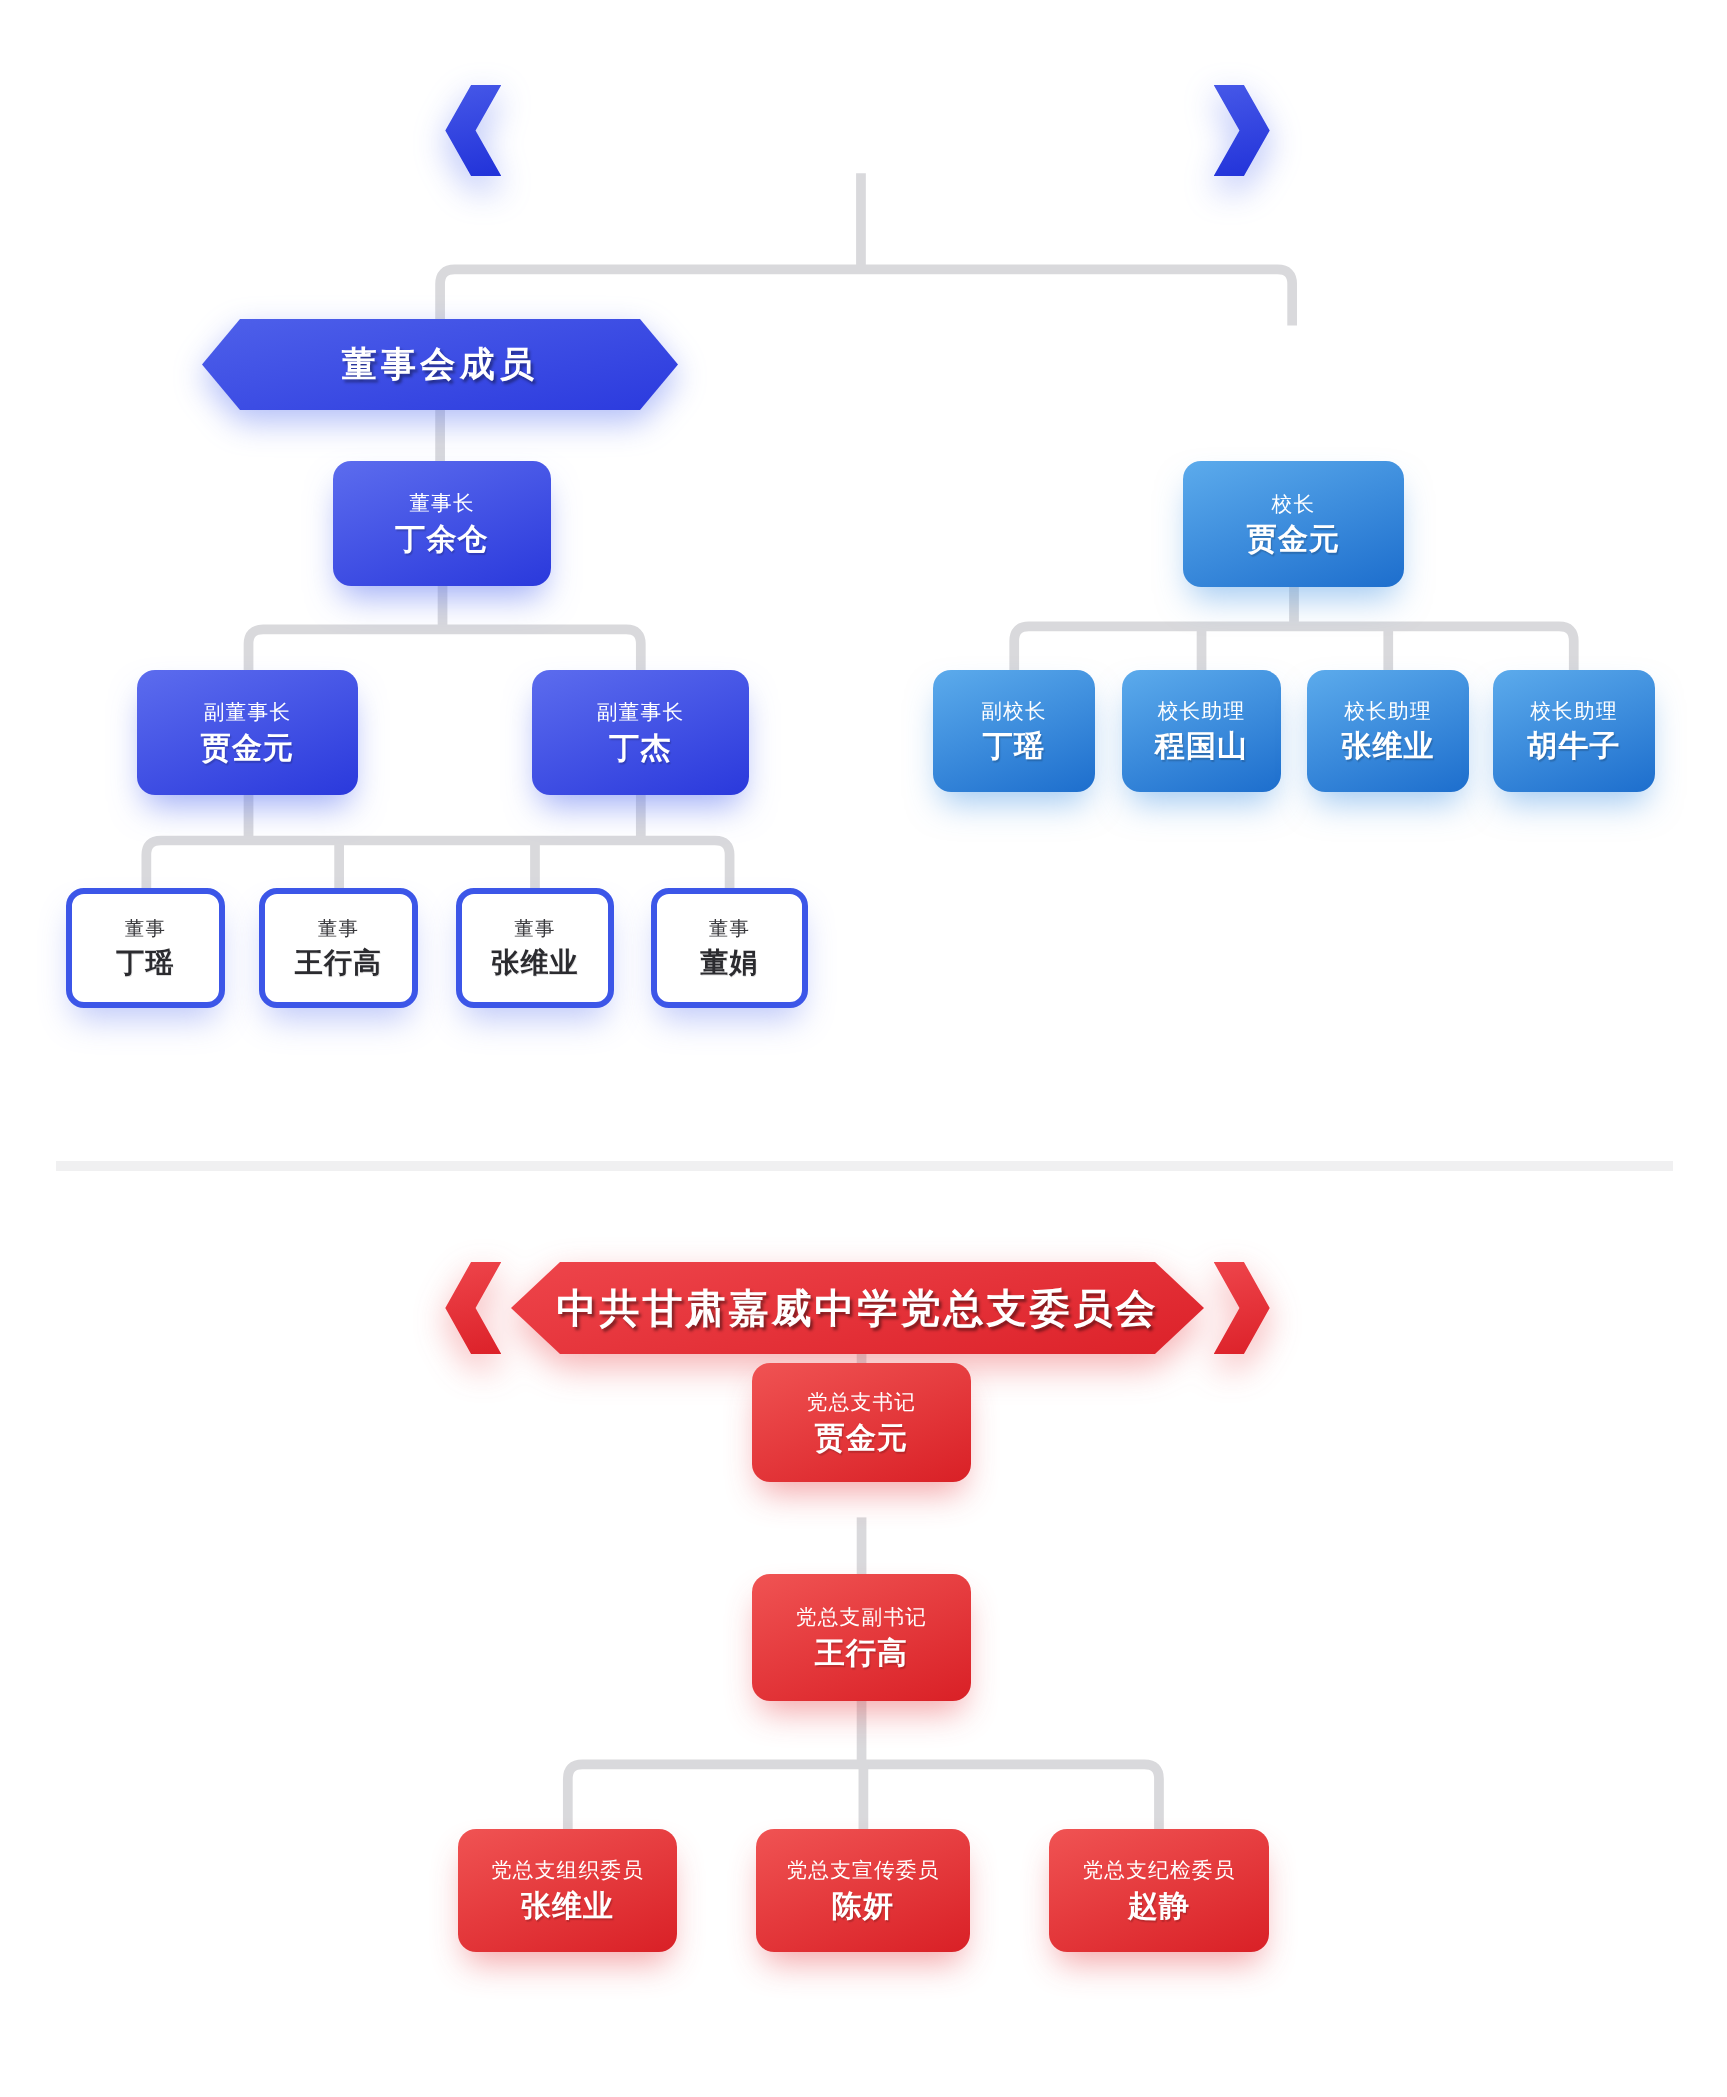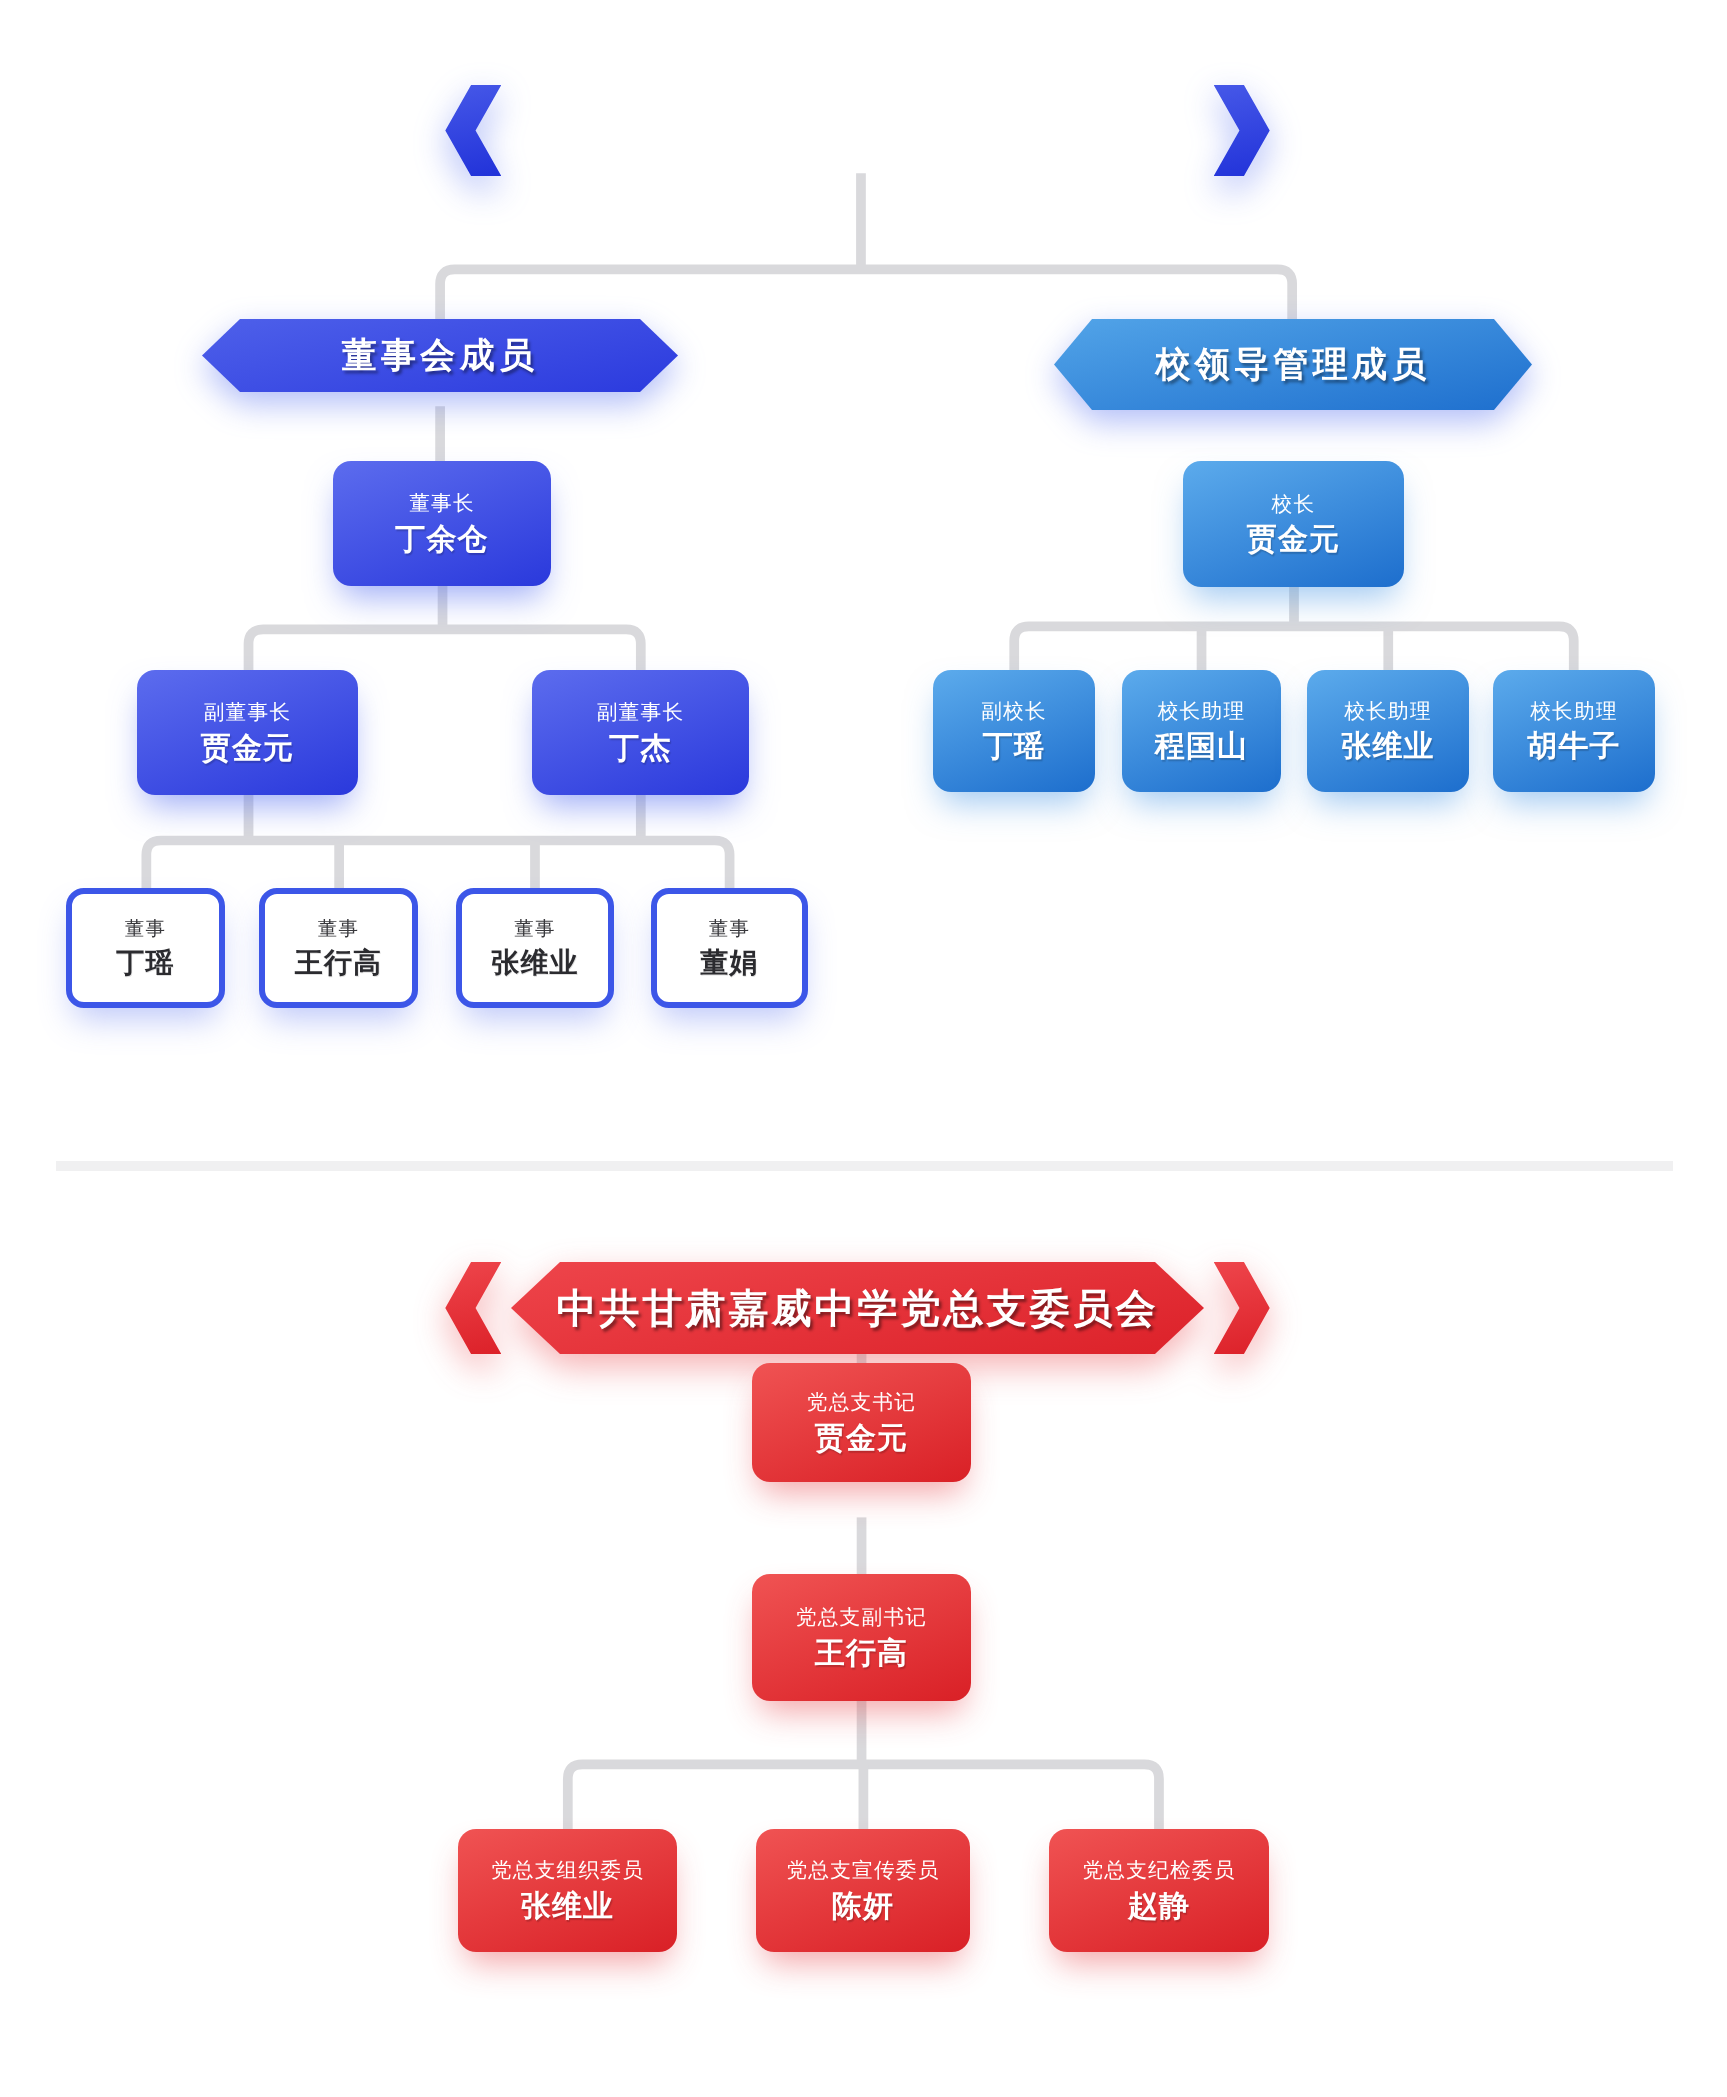--- a/index.html
+++ b/index.html
@@ -88,27 +88,24 @@
     <path d="M1416 2788 V2901"></path>
     <path d="M933 3015 V2925 Q933 2901 957 2901 H1881 Q1905 2901 1905 2925 V3015"></path>
     <path d="M1419 2901 V3015"></path>
   </svg>
 
   <div class="banner blue" style="left:438px;top:85px;width:839px;height:91px">
     <span class="chev left grad-banner-blue"></span>
     <span class="chev right grad-banner-blue"></span>
   </div>
 
-  <div class="hexwrap" style="left:202px;top:319px;width:476px;height:73px">
+  <div class="hexwrap" style="left:202px;top:319px;width:476px;height:91px">
     <div class="hex grad-hex-blue">董事会成员</div>
   </div>
 
-  <div class="hexwrap" style="left:1054px;top:319px;width:478px;height:91px">
-    <div class="hex grad-hex-lblue">校领导管理成员</div>
-  </div>
 
   <div class="node blue" style="left:333px;top:461px;width:218px;height:125px">
     <span class="title">董事长</span>
     <span class="name">丁余仓</span>
   </div>
 
   <div class="node blue" style="left:137px;top:670px;width:221px;height:125px">
     <span class="title">副董事长</span>
     <span class="name">贾金元</span>
   </div>

